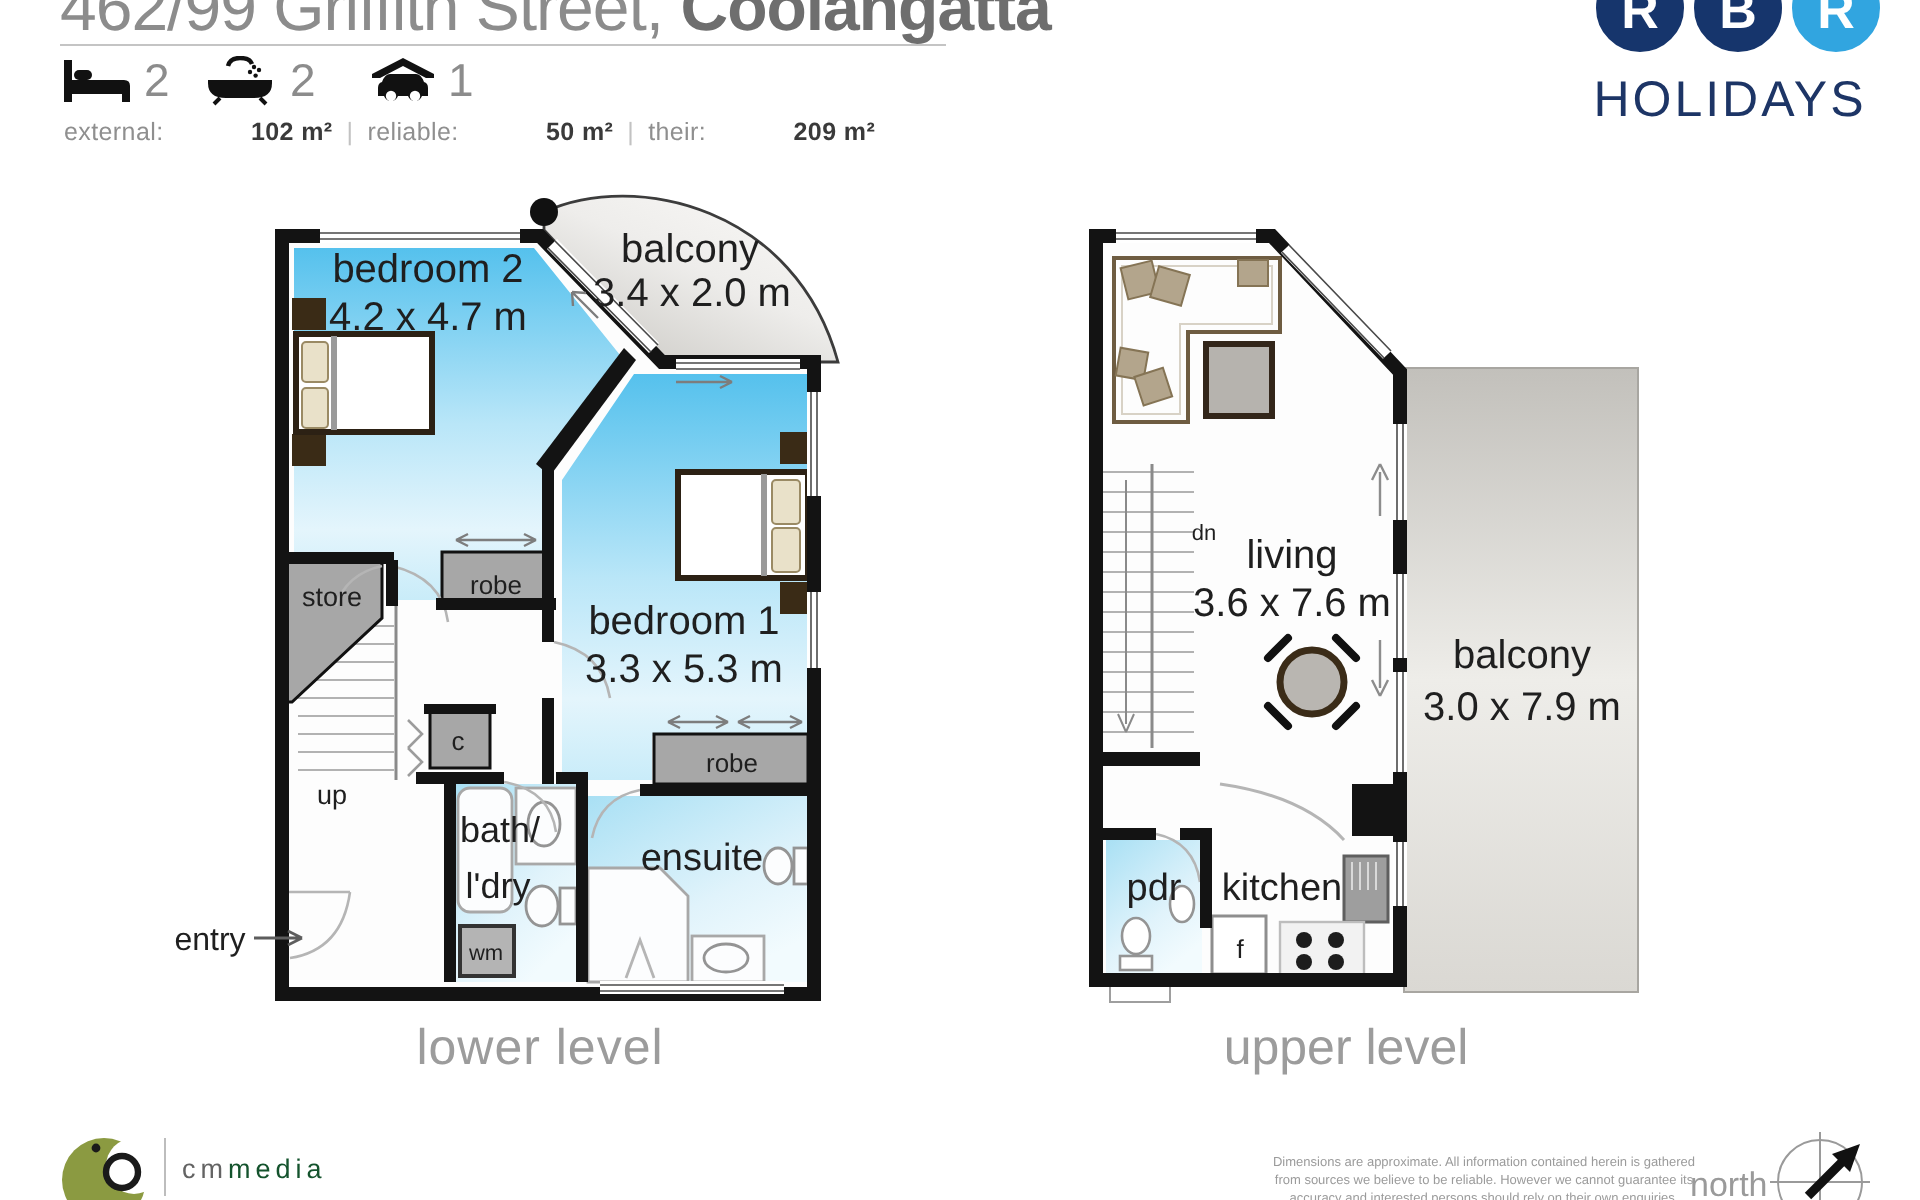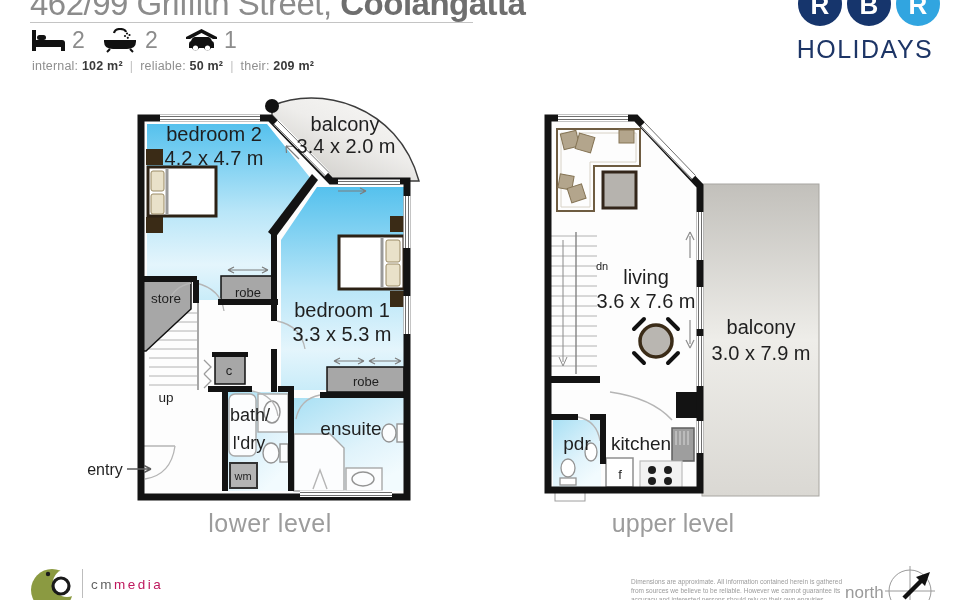--- a/index.html
+++ b/index.html
@@ -1,36 +1,36 @@
 <!DOCTYPE html>
 <html><head>
 <meta charset="utf-8">
 <style>
   html,body{margin:0;padding:0;background:#fff;}
   .page{position:relative;width:960px;height:600px;overflow:hidden;background:#fff;
-        font-family:"Liberation Sans",sans-serif;}
+        font-family:"Liberation Sans",sans-serif;text-align:center;}
   .abs{position:absolute;}
   
   .address{left:30px;top:-15px;font-size:33px;letter-spacing:-.5px;white-space:nowrap;}
   .addr-light{color:#8c8c8c;font-weight:400;}
   .addr-bold{color:#6e6e6e;font-weight:700;}
   .addr-rule{left:30px;top:22px;width:443px;height:1px;background:#c4c4c4;}
   .feat{top:27px;height:26px;display:flex;align-items:center;gap:7px;}
   .feat svg{display:block;}
   .feat-num{font-size:23px;color:#8c8c8c;}
   .areas{left:32px;top:59px;font-size:12.5px;color:#8f8f8f;letter-spacing:.2px;white-space:nowrap;}
-  .areas b{color:#3a3a3a;font-weight:700;}
+  .areas b{color:#3a3a3a;font-weight:700;margin-left:40px;}
   .areas .sep{color:#c2c2c2;padding:0 7px;}
   
   .rbr{left:785px;top:0;}
   
   .plan-title{font-size:25px;color:#9c9c9c;letter-spacing:.5px;}
   .cm-line{left:82px;top:569px;width:1px;height:29px;background:#bdbdbd;}
   .cm-text{left:91px;top:577px;font-size:13.5px;letter-spacing:2.5px;color:#636363;}
-  .cm-text .media{color:#be185d;}
+  .cm-text .media{color:#14532d;}
   .disclaimer{left:631px;top:577px;width:222px;font-size:6.5px;line-height:9px;color:#9b9b9b;}
   .north-label{left:845px;top:583px;font-size:17px;color:#9a9a9a;}
   svg text{font-family:"Liberation Sans",sans-serif;}
 </style>
 </head>
 <body>
 
 <div class="page">
 
   <div class="abs address"><span class="addr-light">462/99 Griffith Street, </span><span class="addr-bold">Coolangatta</span></div>
@@ -62,21 +62,21 @@
     <svg width="31" height="23" viewBox="0 0 31 23">
       <path d="M15.5,0 L31,8 31,10 27,10 15.5,4 4,10 0,10 0,8 Z" fill="#111"></path>
       <path d="M5,12 q1.5,-4 4,-4 h13 q2.5,0 4,4 q2,.5 2,3 v4 h-3 q-1,2.5 -3.5,2.5 q-2.5,0 -3.5,-2.5 h-5 q-1,2.5 -3.5,2.5 Q7,21.5 6,19 H3 v-4 q0,-2.5 2,-3 Z" fill="#111"></path>
       <circle cx="9.5" cy="19" r="2.6" fill="#fff"></circle>
         <circle cx="21.5" cy="19" r="2.6" fill="#fff"></circle>
     </svg>
     <span class="feat-num">1</span>
   </div>
 
   <div class="abs areas">
-    <span>internal:</span>&nbsp;<b>102 m²</b><span class="sep">|</span><span>reliable:</span>&nbsp;<b>50 m²</b><span class="sep">|</span><span>their:</span>&nbsp;<b>209 m²</b>
+    <span>external:</span>&nbsp;<b>102 m²</b><span class="sep">|</span><span>reliable:</span>&nbsp;<b>50 m²</b><span class="sep">|</span><span>their:</span>&nbsp;<b>209 m²</b>
   </div>
 
   <div class="abs rbr">
     <svg width="165" height="64" viewBox="0 0 165 64">
       <circle cx="35" cy="4" r="23" fill="#16356c" stroke="#fff" stroke-width="2"></circle>
       <circle cx="84" cy="4" r="23" fill="#16356c" stroke="#fff" stroke-width="2"></circle>
       <circle cx="133" cy="4" r="23" fill="#31a5e0" stroke="#fff" stroke-width="2"></circle>
       <text x="35" y="14" font-size="26" font-weight="700" fill="#fff" text-anchor="middle">R</text>
       <text x="84" y="14" font-size="26" font-weight="700" fill="#fff" text-anchor="middle">B</text>
       <text x="133" y="14" font-size="26" font-weight="700" fill="#fff" text-anchor="middle">R</text>

